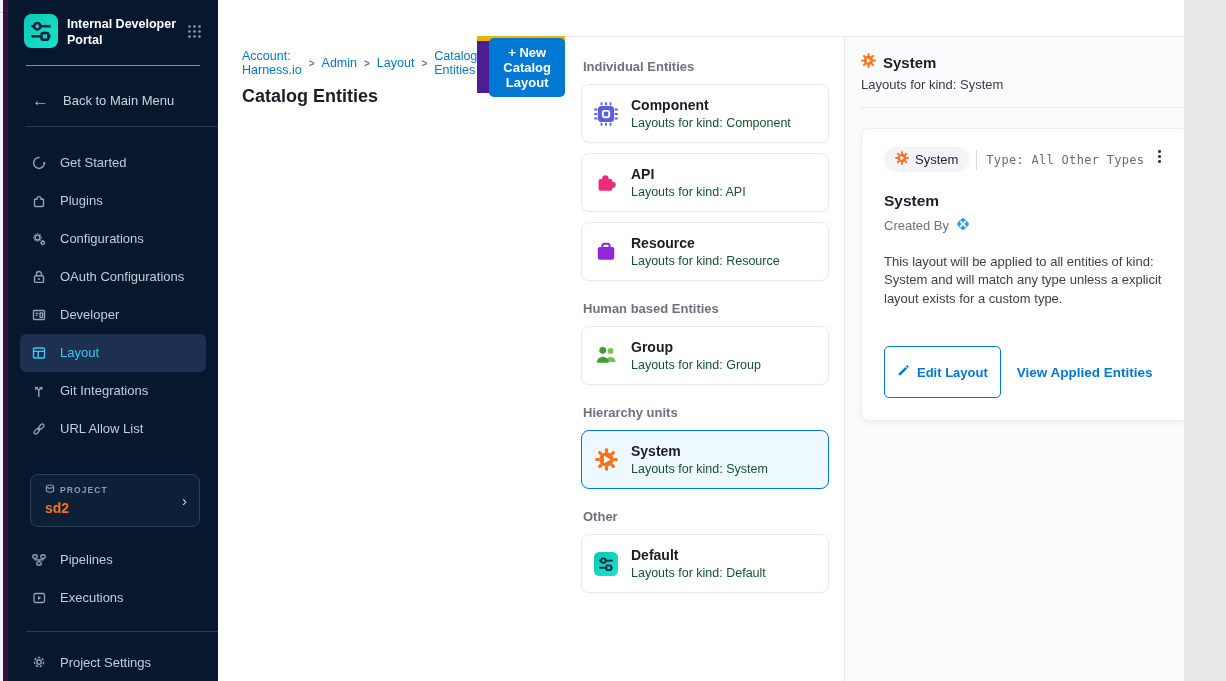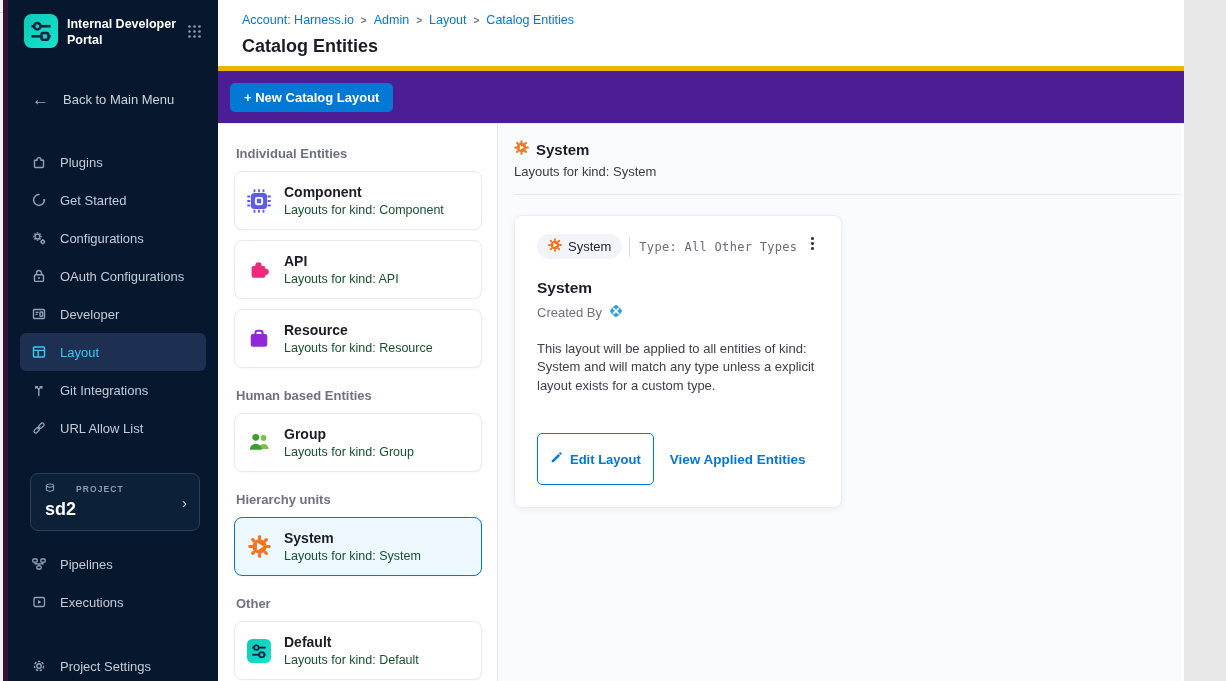--- a/index.html
+++ b/index.html
@@ -21,29 +21,29 @@
   .teal-rule { height:2px; background:#01c5c9; margin:4px 18px 0 18px; }
   .back-row { display:flex; align-items:center; gap:14px; padding:0 16px 0 24px; margin-top:26px; color:#ccd4df; cursor:pointer; }
   .back-arrow { color:#9fb0c4; font-size:17px; line-height:1; }
   .side-rule { height:1px; background:rgba(255,255,255,.16); margin:17px 0 0 18px; }
   .nav { margin-top:18px; padding:0 12px; }
   .nav-item { display:flex; align-items:center; gap:13px; padding:0 10px; height:38px; border-radius:6px; cursor:pointer; color:#c3cbd8; }
   .nav-item .nicon { width:17px; height:17px; display:flex; align-items:center; justify-content:center; color:#93a1b5; flex-shrink:0; }
   .nav-item.active { background:#1d3052; color:#3dc7f2; }
   .nav-item.active .nicon { color:#3dc7f2; }
   .proj-box { margin:26px 18px 0 22px; background:#0c2038; border:1px solid #2c405c; border-radius:8px; padding:9px 12px 10px 14px; position:relative; cursor:pointer; }
-  .proj-label { display:flex; align-items:center; gap:21px; font-size:8.5px; letter-spacing:1.1px; color:#8e9ab0; font-weight:bold; }
-  .proj-name { color:#ffffff; font-weight:bold; font-size:18px; margin-top:4px; }
+  .proj-label { display:flex; align-items:center; gap:5px; font-size:8.5px; letter-spacing:1.1px; color:#8e9ab0; font-weight:bold; }
+  .proj-name { color:#f97316; font-weight:bold; font-size:14px; margin-top:4px; }
   .proj-chevron { position:absolute; right:12px; top:50%; transform:translateY(-50%); color:#cfd8e3; font-size:15px; }
   .nav.bottom { margin-top:14px; }
   .footer-rule { height:1px; background:rgba(255,255,255,.16); margin:14px 0 0 18px; }
   .footer-nav { margin-top:12px; padding:0 12px; }
 
   
-  .main { flex:1; display:flex; flex-direction:column; min-width:0; }
+  .main { flex:1; display:flex; flex-direction:row; min-width:0;margin-top:36px; }
   .crumb-bar { height:66px; background:#fff; padding:13px 0 0 24px; }
   .breadcrumb { font-size:12.5px; display:flex; gap:7px; align-items:center; }
   .breadcrumb a { color:#0278d5; text-decoration:none; cursor:pointer; }
   .crumb-sep { color:#6b7785; font-size:10px; font-weight:bold; }
   .page-title { font-size:18px; font-weight:bold; color:#1c1c28; margin-top:9px; }
   .action-bar { height:57px; background:#4c1d95; border-top:5px solid #eab308; display:flex; align-items:center; padding-left:12px; }
   .btn-primary { background:#0278d5; color:#fff; border:none; border-radius:5px; font-weight:bold; font-size:13px; padding:7px 14px; cursor:pointer; font-family:inherit; }
 
   .content { flex:1; display:flex; border-top:1px solid #e8e9ee; min-height:0; }
 
@@ -129,34 +129,34 @@
 
     <div class="back-row">
       <span class="back-arrow">←</span>
       <span>Back to Main Menu</span>
     </div>
     <div class="side-rule"></div>
 
     <div class="nav">
       <div class="nav-item">
         <span class="nicon">
-          <svg width="16" height="16" viewBox="0 0 16 16" fill="none" stroke="currentColor" stroke-width="1.4" stroke-linejoin="round">
-            <path d="M3.5 6.2 h2.6 a2 2 0 1 1 3.8 0 h2.6 v6.3 a1 1 0 0 1 -1 1 h-7 a1 1 0 0 1 -1 -1 Z"></path>
-          </svg>
-        </span>
-        <span>Plugins</span>
-      </div>
-      <div class="nav-item">
-        <span class="nicon">
           <svg width="16" height="16" viewBox="0 0 16 16" fill="none" stroke="currentColor" stroke-width="1.5" stroke-linecap="round">
             <path d="M8 2.6 A5.4 5.4 0 1 0 13.4 8"></path>
               <circle cx="13.2" cy="8" r="1.1" fill="currentColor" stroke="none"></circle>
           </svg>
         </span>
         <span>Get Started</span>
+      </div>
+      <div class="nav-item">
+        <span class="nicon">
+          <svg width="16" height="16" viewBox="0 0 16 16" fill="none" stroke="currentColor" stroke-width="1.4" stroke-linejoin="round">
+            <path d="M3.5 6.2 h2.6 a2 2 0 1 1 3.8 0 h2.6 v6.3 a1 1 0 0 1 -1 1 h-7 a1 1 0 0 1 -1 -1 Z"></path>
+          </svg>
+        </span>
+        <span>Plugins</span>
       </div>
       <div class="nav-item">
         <span class="nicon">
           <svg width="16" height="16" viewBox="0 0 16 16" fill="none" stroke="currentColor" stroke-width="1.4">
             <circle cx="6.5" cy="6.5" r="2.4"></circle>
             <g stroke-width="1.6">
                 <path d="M6.5 2.2v1.2 M6.5 9.6v1.2 M2.2 6.5h1.2 M9.6 6.5h1.2 M3.5 3.5l.9.9 M8.6 8.6l.9.9 M9.5 3.5l-.9.9 M4.4 8.6l-.9.9"></path>
               </g>
             <circle cx="11.8" cy="11.8" r="1.6"></circle>
             <g stroke-width="1.3">

